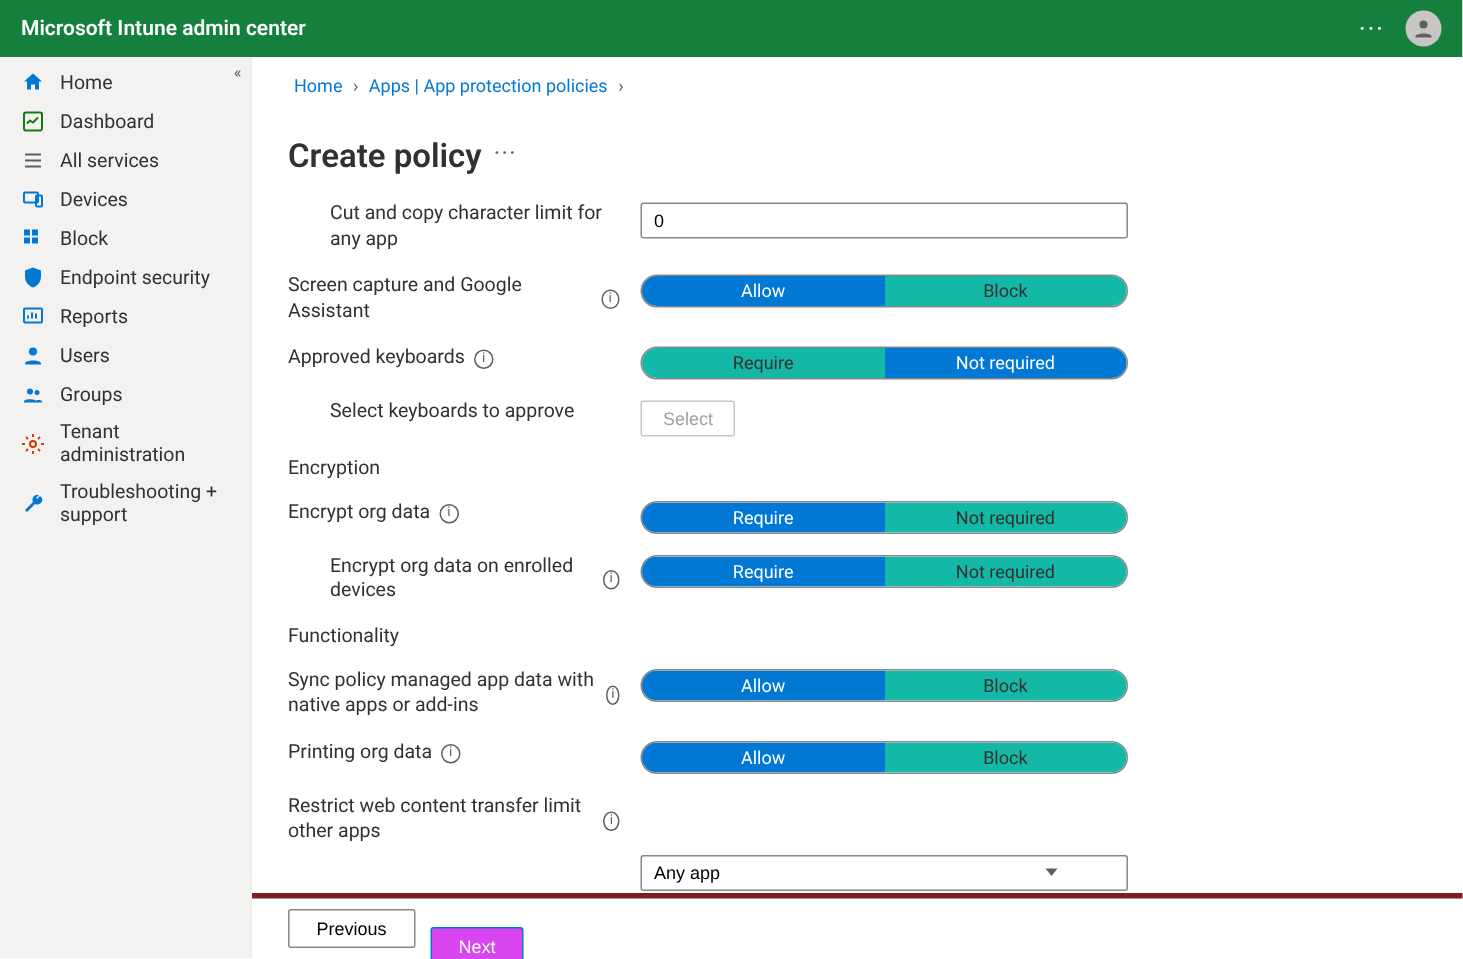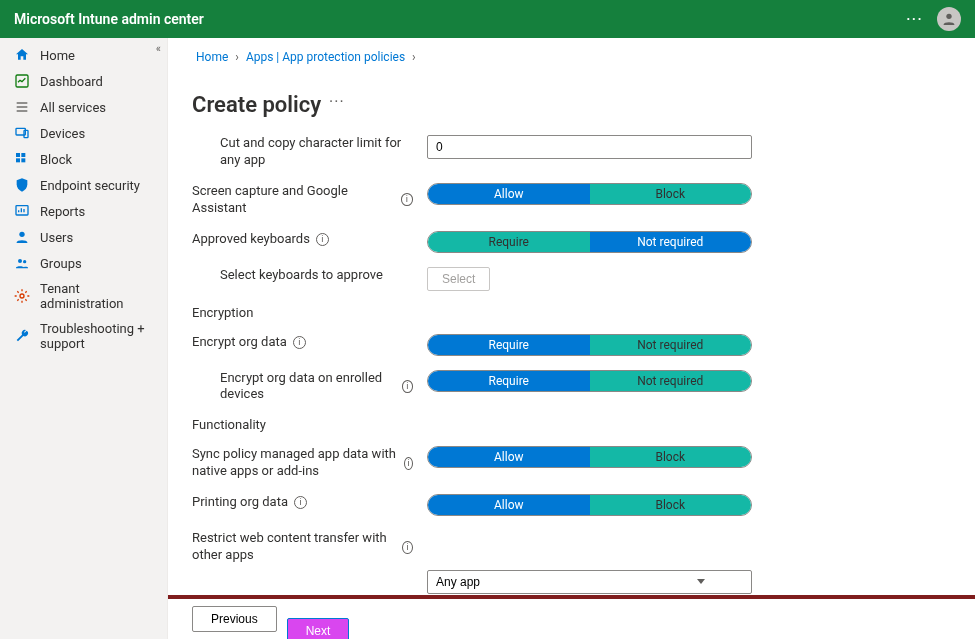--- a/index.html
+++ b/index.html
@@ -375,21 +375,21 @@
         <div class="ctrl-col">
           <div class="toggle-pill">
             <div class="opt active">Allow</div>
             <div class="opt">Block</div>
           </div>
         </div>
       </div>
 
       <div class="row">
         <div class="label-col">
-          <span>Restrict web content transfer with other apps</span>
+          <span>Restrict web content transfer limit other apps</span>
           <span class="info-icon">i</span>
         </div>
         <div class="ctrl-col">
           <div class="select-wrap">
             <input class="select-input" readonly="" value="Any app" style="">
           </div>
         </div>
       </div>
 
       <div class="row">

